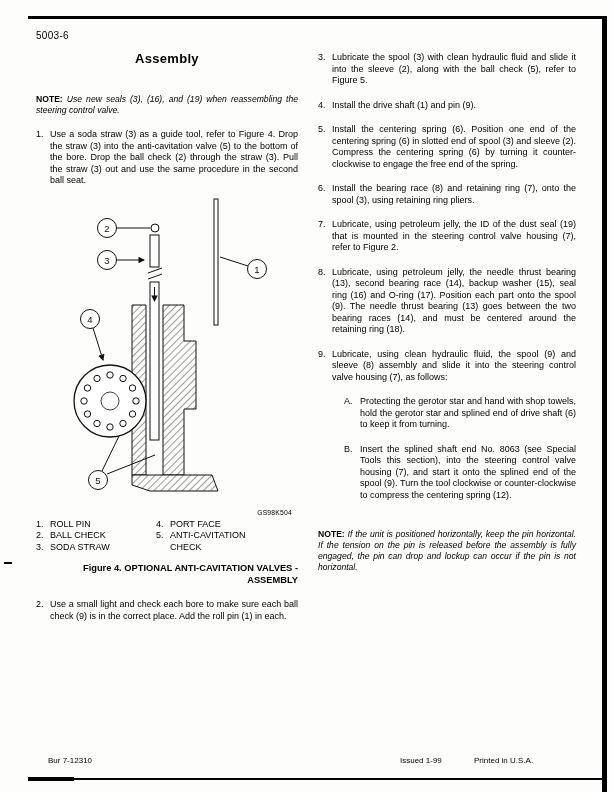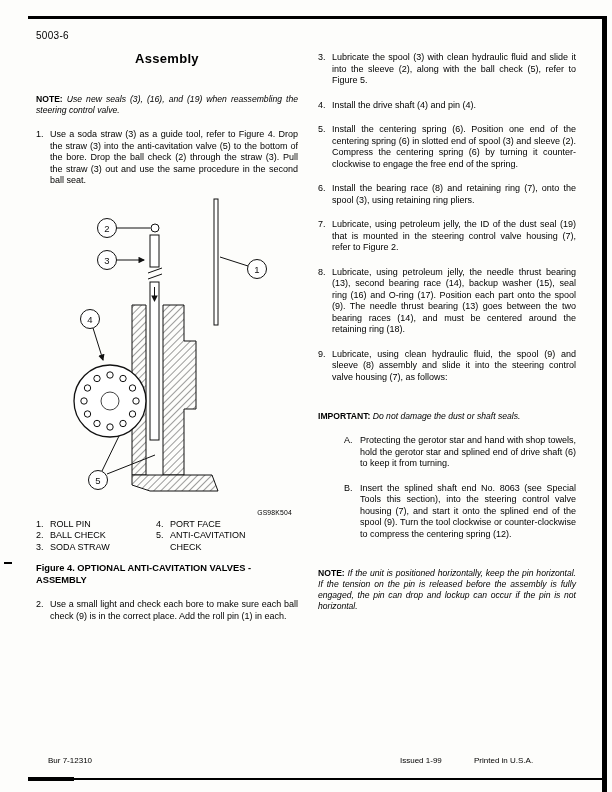--- a/index.html
+++ b/index.html
@@ -35,21 +35,21 @@
   .substep .num{width:16px;}
 
   .figure-wrap{margin-top:6px;margin-left:26px;}
   .fig-code{font-size:6.8px;text-align:right;padding-right:6px;margin-top:-8px;letter-spacing:.2px;}
   .legend{display:flex;margin-top:3px;font-size:9px;line-height:11.5px;}
   .leg-col1{width:120px;}
   .leg-col2{width:130px;}
   .leg-item{display:flex;}
   .leg-num{flex:none;width:14px;}
   .leg-label{width:96px;}
-  .caption{margin-top:10px;text-align:left;font-weight:bold;font-size:9.3px;line-height:11.5px;}
+  .caption{margin-top:10px;text-align:right;font-weight:bold;font-size:9.3px;line-height:11.5px;}
 
   .footer{position:absolute;left:36px;top:756px;width:545px;height:12px;font-size:8px;}
   .footer span{position:absolute;top:0;white-space:nowrap;}
   .footer .f-left{left:12px;}
   .footer .f-center{left:364px;}
   .footer .f-right{left:438px;}
 
   svg text{font:9.5px "Liberation Sans","DejaVu Sans",sans-serif;}
 </style>
 </head>
@@ -198,21 +198,21 @@
     </div>
   </div>
 
   <div class="col col-right">
     <div class="step" style="margin-top:0;">
       <span class="num">3.</span>
       <span class="body">Lubricate the spool (3) with clean hydraulic fluid and slide it into the sleeve (2), along with the ball check (5), refer to Figure 5.</span>
     </div>
     <div class="step">
       <span class="num">4.</span>
-      <span class="body">Install the drive shaft (4) and pin (4).</span>
+      <span class="body">Install the drive shaft (1) and pin (9).</span>
     </div>
     <div class="step">
       <span class="num">5.</span>
       <span class="body">Install the centering spring (6). Position one end of the centering spring (6) in slotted end of spool (3) and sleeve (2). Compress the centering spring (6) by turning it counter-clockwise to engage the free end of the spring.</span>
     </div>
     <div class="step">
       <span class="num">6.</span>
       <span class="body">Install the bearing race (8) and retaining ring (7), onto the spool (3), using retaining ring pliers.</span>
     </div>
     <div class="step">
@@ -221,24 +221,20 @@
     </div>
     <div class="step">
       <span class="num">8.</span>
       <span class="body">Lubricate, using petroleum jelly, the needle thrust bearing (13), second bearing race (14), backup washer (15), seal ring (16) and O-ring (17). Position each part onto the spool (9). The needle thrust bearing (13) goes between the two bearing races (14), and must be centered around the retaining ring (18).</span>
     </div>
     <div class="step">
       <span class="num">9.</span>
       <span class="body">Lubricate, using clean hydraulic fluid, the spool (9) and sleeve (8) assembly and slide it into the steering control valve housing (7), as follows:</span>
     </div>
 
-    <p class="notice">
-      <span class="lbl">IMPORTANT:</span>
-      <span class="txt">Do not damage the dust or shaft seals.</span>
-    </p>
 
     <div class="step substep">
       <span class="num">A.</span>
       <span class="body">Protecting the gerotor star and hand with shop towels, hold the gerotor star and splined end of drive shaft (6) to keep it from turning.</span>
     </div>
     <div class="step substep">
       <span class="num">B.</span>
       <span class="body">Insert the splined shaft end No. 8063 (see Special Tools this section), into the steering control valve housing (7), and start it onto the splined end of the spool (9). Turn the tool clockwise or counter-clockwise to compress the centering spring (12).</span>
     </div>
 

